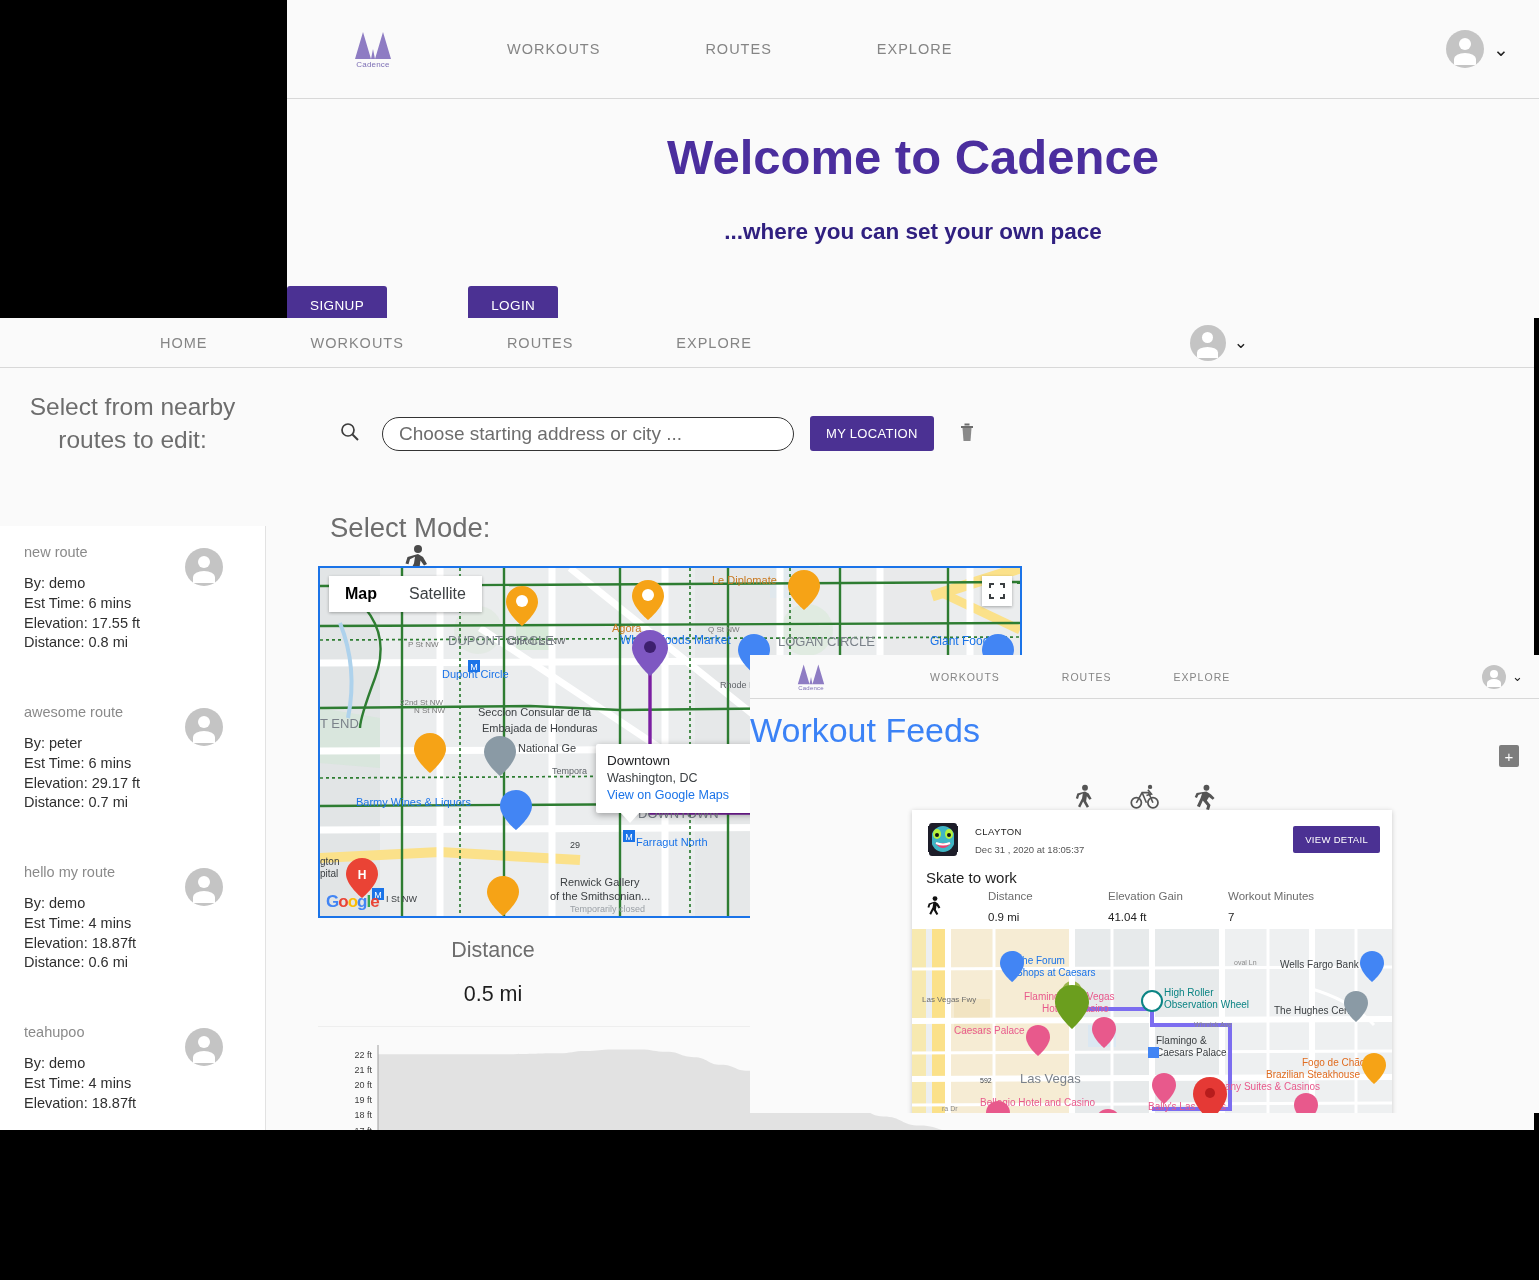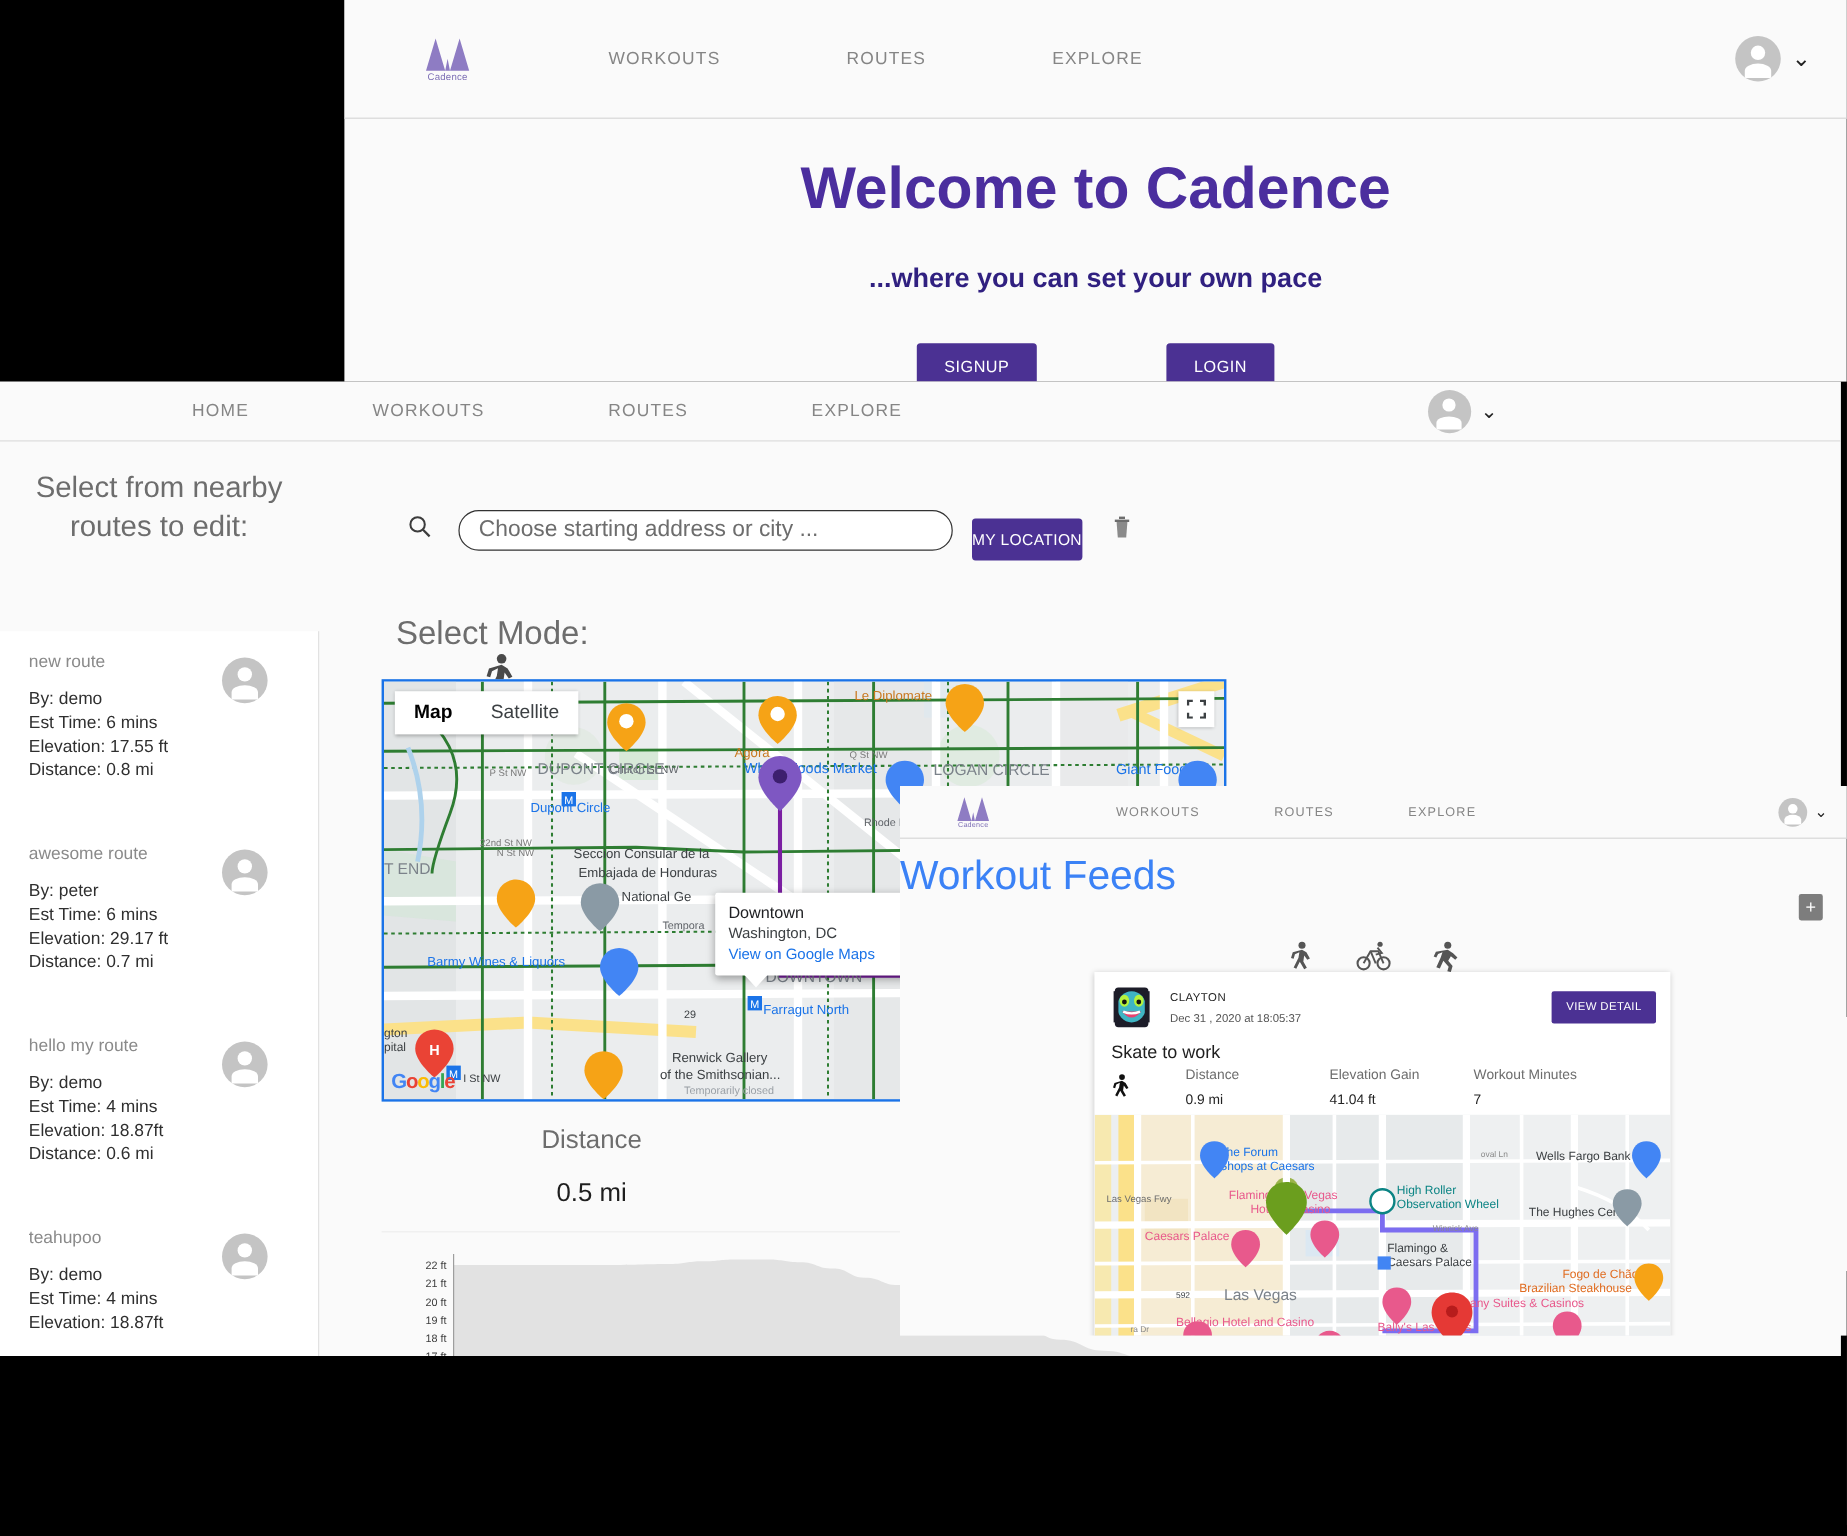--- a/index.html
+++ b/index.html
@@ -28,27 +28,27 @@
   #win1 .navlink{font-size:14.5px;}
   #win1 .nav-gap{width:105px;}
   #win1 .avatar-wrap{margin-left:auto;margin-right:30px;}
   #win1 .avatar{width:38px;height:38px;}
   #win1 .avatar::before{width:12px;height:12px;left:13px;top:8px;}
   #win1 .avatar::after{width:22px;height:12px;left:8px;top:23px;}
   #win1 .chev{font-size:19px;margin-left:9px;}
   .hero{text-align:center;}
   .hero h1{margin:0;padding-top:30px;color:#4b2e9e;font-size:49px;font-weight:bold;}
   .hero h2{margin:0;padding-top:34px;color:#302080;font-size:22.5px;font-weight:bold;}
-  .hero .btns{margin-top:41px;display:flex;justify-content:center;gap:108px;}
+  .hero .btns{margin-top:41px;display:flex;justify-content:flex-start;gap:81px;}
   .btn-p{background:#4b3193;color:#fff;border:none;border-radius:3px;
          font-size:13.5px;letter-spacing:.4px;padding:12px 23px;cursor:pointer;
          font-family:"Liberation Sans",sans-serif;}
 
   
-  #win2{left:0;top:318px;width:1534px;height:812px;background:#e5e5e5;}
+  #win2{left:0;top:318px;width:1534px;height:812px;background:#fde047;}
   #win2 .navbar{height:50px;padding-left:160px;background:#fafafa;}
   #win2 .navlink{font-size:14.5px;}
   #win2 .g1{width:103px;}
   #win2 .avatar-wrap{margin-left:auto;margin-right:286px;}
   #win2 .avatar{width:36px;height:36px;}
   #win2 .avatar::before{width:11px;height:11px;left:12.5px;top:7.5px;}
   #win2 .avatar::after{width:21px;height:11px;left:7.5px;top:22px;}
   #win2 .chev{font-size:17px;margin-left:8px;}
   .ghost-text{position:absolute;left:1262px;top:350px;font-size:21px;font-weight:bold;color:#111;}
 
@@ -64,22 +64,22 @@
                   border-radius:50%;background:#c4c4c4;}
   .route .ravatar::before{content:"";position:absolute;width:12px;height:12px;left:13px;top:8px;border-radius:50%;background:#fff;}
   .route .ravatar::after{content:"";position:absolute;width:22px;height:12px;left:8px;top:23px;border-radius:50% 50% 0 0;background:#fff;}
 
   .searchrow{position:absolute;left:340px;top:48px;display:flex;align-items:center;}
   .sinput{width:412px;height:34px;border:1.4px solid #333;border-radius:18px;
           background:#fff;font-size:19px;color:#6d6d6d;padding:0 16px;box-sizing:border-box;
           font-family:"Liberation Sans",sans-serif;}
   .sinput::placeholder{color:#6d6d6d;opacity:1;}
   .btn-loc{margin-left:16px;background:#4b3193;color:#fff;border:none;border-radius:3px;
-           font-size:13px;letter-spacing:.3px;padding:10px 0;cursor:pointer;
-           font-family:"Liberation Sans",sans-serif;margin-top:16px;}
+           font-size:13px;letter-spacing:.3px;padding:10px 16px;cursor:pointer;
+           font-family:"Liberation Sans",sans-serif;}
   .trash{margin-left:24px;cursor:pointer;}
   .modes{position:absolute;left:330px;top:144px;display:flex;align-items:center;flex-direction:column;}
   .modes .lbl{color:#6d6d6d;font-size:27.5px;margin-right:76px;}
   .modes .ic{margin-right:60px;cursor:pointer;}
 
   .mapbox{position:absolute;left:318px;top:198px;width:700px;height:348px;
           border:2px solid #1a73e8;overflow:hidden;background:#eceff1;}
   .maptabs{position:absolute;left:9px;top:8px;display:flex;background:#fff;
            box-shadow:0 1px 3px rgba(0,0,0,.3);}
   .maptabs div{padding:9px 16px;font-size:16px;color:#3c4043;cursor:pointer;}

